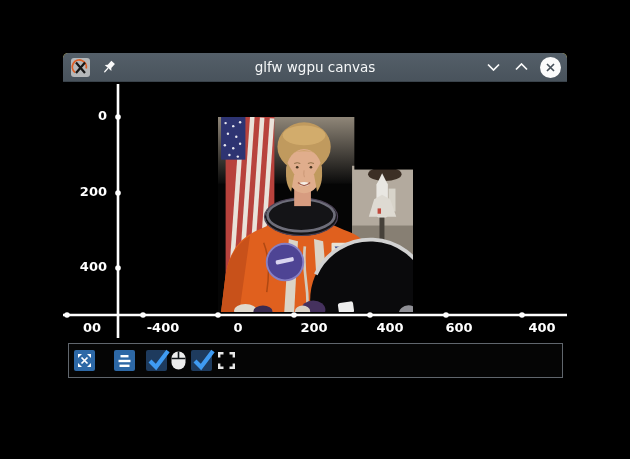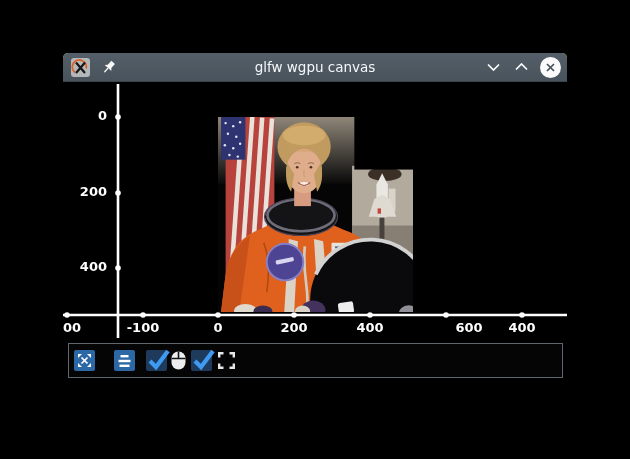--- a/index.html
+++ b/index.html
@@ -14,21 +14,21 @@
     align-items:center;justify-content:center;}
   .title-text{position:absolute;left:50%;top:50%;transform:translate(-50%,-50%);
     color:#f5f7f8;font-size:13.5px;white-space:nowrap;}
   .tb-right{margin-left:auto;display:flex;align-items:center;gap:10px;padding-right:6px;}
   .win-btn{display:flex;align-items:center;justify-content:center;width:18px;height:18px;}
   .close-btn{width:21px;height:21px;border-radius:50%;background:#fbfbfb;display:flex;
     align-items:center;justify-content:center;}
   .canvas{position:absolute;left:0;top:29px;width:504px;height:298px;background:#000;}
   .axes-svg{position:absolute;left:0;top:0;}
   .xtick{position:absolute;top:238px;transform:translateX(-50%);color:#fff;font-size:13px;
-    font-weight:bold;white-space:nowrap;}
+    font-weight:bold;white-space:nowrap;margin-left:20px;}
   .ytick{position:absolute;left:0;width:44px;text-align:right;color:#fff;font-size:13px;
     font-weight:bold;}
   .img-layer{position:absolute;left:155px;top:35px;width:195px;height:195px;}
   .toolbar{position:absolute;left:5px;top:261px;width:495px;height:35px;background:#050505;
     border:1px solid #60666d;box-sizing:border-box;display:flex;align-items:center;}
   .tbtn{width:21px;height:21px;border-radius:2px;background:#2d68a6;display:flex;
     align-items:center;justify-content:center;flex:0 0 auto;}
   .chk{width:21px;height:21px;border-radius:2px;background:#1e3b5e;position:relative;
     flex:0 0 auto;}
   .chk svg{position:absolute;left:1px;top:-3px;overflow:visible;}
@@ -175,25 +175,25 @@
       <rect x="316" y="486" width="40" height="30" rx="6" fill="#eeeeee" transform="rotate(-8 336 501)"></rect>
       <circle cx="500" cy="520" r="26" fill="#8f8f95"></circle>
 
       <ellipse cx="250" cy="506" rx="32" ry="24" fill="#45315e"></ellipse>
       <ellipse cx="222" cy="510" rx="20" ry="15" fill="#d9d2c6"></ellipse>
       <ellipse cx="72" cy="508" rx="30" ry="17" fill="#e0dace"></ellipse>
       <ellipse cx="118" cy="510" rx="25" ry="15" fill="#3a2b50"></ellipse>
     </svg>
 
     <span class="xtick" style="left:9px">00</span>
-    <span class="xtick" style="left:80px">-100</span>
+    <span class="xtick" style="left:80px">-400</span>
     <span class="xtick" style="left:155px">0</span>
     <span class="xtick" style="left:231px">200</span>
     <span class="xtick" style="left:307px">400</span>
-    <span class="xtick" style="left:406px">600</span>
+    <span class="xtick" style="left:376px">600</span>
     <span class="xtick" style="left:459px">400</span>
     <span class="ytick" style="top:26px">0</span>
     <span class="ytick" style="top:102px">200</span>
     <span class="ytick" style="top:177px">400</span>
 
     <div class="toolbar">
       <div class="tbtn" style="margin-left:5px">
         <svg width="15" height="15" viewBox="0 0 15 15">
           <path d="M4.5 4.5 L10.5 10.5 M10.5 4.5 L4.5 10.5" stroke="#fff" stroke-width="1.7"></path>
           <polygon points="1,5 1,1 5,1" fill="#fff"></polygon>

